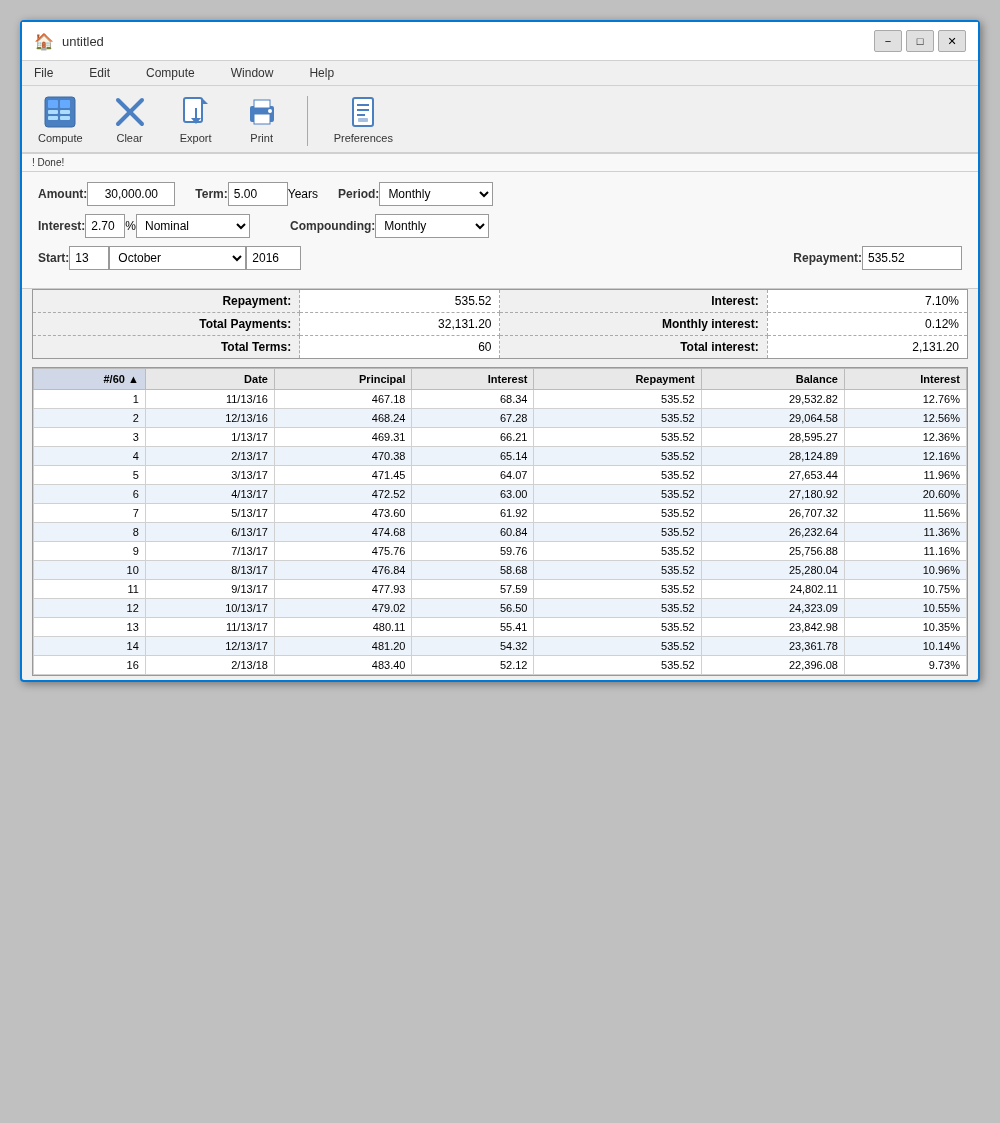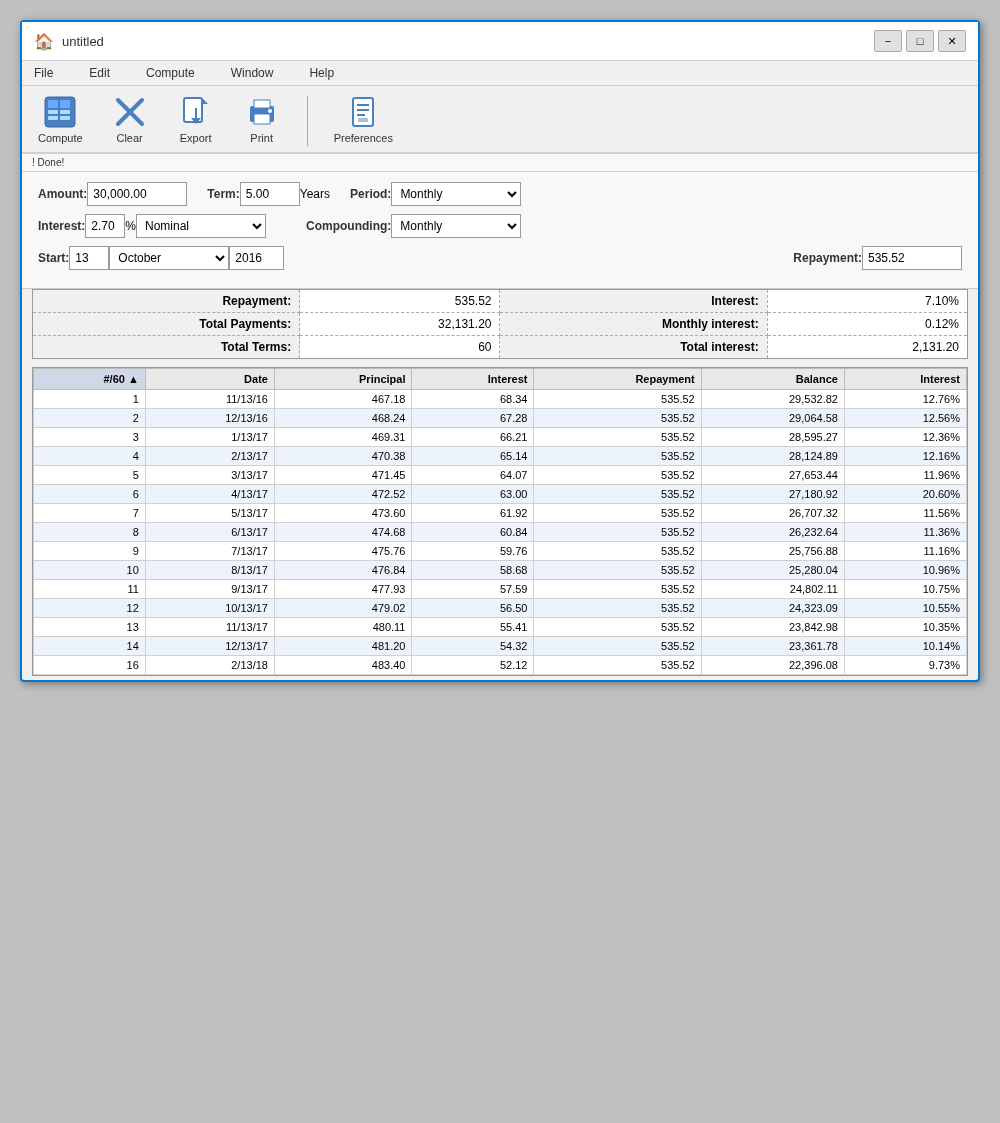--- a/index.html
+++ b/index.html
@@ -127,31 +127,31 @@
       font-weight: bold;
       color: #333;
     }
     .form-input {
       border: 1px solid #999;
       background: white;
       padding: 3px 5px;
       font-size: 12px;
       height: 24px;
     }
-    .form-input-wide { width: 100px; }
+    .form-input-wide { width: 88px; text-align: center; }
     .form-input-mid { width: 60px; }
     .form-input-sm { width: 40px; }
     .form-select {
       border: 1px solid #999;
       background: white;
       padding: 2px 4px;
       font-size: 12px;
       height: 24px;
     }
-    .form-select-wide { width: 130px; }
+    .form-select-wide { width: 114px; }
     .summary-table {
       margin: 0 10px 8px;
       border-collapse: collapse;
       width: calc(100% - 20px);
       border: 1px solid #999;
     }
     .summary-table td {
       border: 1px dashed #aaa;
       padding: 4px 8px;
       font-size: 12px;
@@ -346,21 +346,21 @@
         <option>Weekly</option>
         <option>Fortnightly</option>
         <option>Quarterly</option>
         <option>Annually</option>
       </select>
     </div>
 
     <div class="form-row">
       <span class="form-label">Start:</span>
       <input class="form-input form-input-sm" type="text" value="13" style="">
-      <select class="form-select" style="width:120px">
+      <select class="form-select" style="width:137px">
         <option>January</option><option>February</option><option>March</option>
         <option>April</option><option>May</option><option>June</option>
         <option>July</option><option>August</option><option>September</option>
         <option selected="">October</option><option>November</option><option>December</option>
       </select>
       <input class="form-input" style="width: 55px;" type="text" value="2016">
 
       <span style="margin-left:auto"></span>
       <span class="form-label">Repayment:</span>
       <input class="form-input" style="width: 100px;" type="text" value="535.52">

